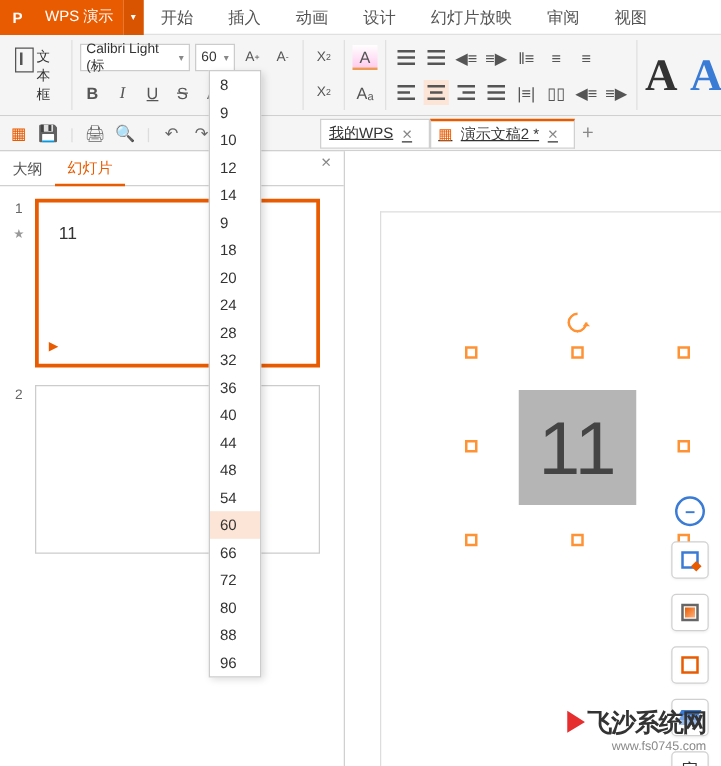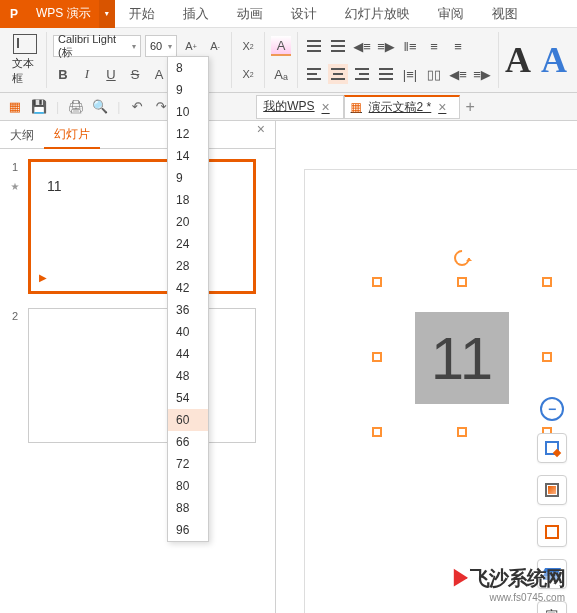--- a/index.html
+++ b/index.html
@@ -8,21 +8,21 @@
     .titlebar { height: 28px; background: #fff; border-bottom: 1px solid #e0e0e0; display: flex; align-items: center; }
     .app-logo { width: 28px; height: 28px; background: #e95b00; display: flex; align-items: center; justify-content: center; color: #fff; font-weight: bold; }
     .app-title { background: #e95b00; color: #fff; padding: 0 8px; height: 28px; display: flex; align-items: center; font-size: 12px; }
     .dropdown-arrow { background: #d85400; color: #fff; width: 16px; height: 28px; display: flex; align-items: center; justify-content: center; font-size: 8px; }
     .menu-tabs { display: flex; height: 36px; }
     .menu-tab { padding: 0 14px; display: flex; align-items: center; color: #555; font-size: 13px; cursor: pointer; }
     
     .ribbon { height: 65px; background: #f5f5f5; border-bottom: 1px solid #d0d0d0; display: flex; padding: 4px; }
     .ribbon-group { display: flex; flex-direction: column; padding: 0 6px; border-right: 1px solid #e0e0e0; }
     .ribbon-row { display: flex; align-items: center; gap: 4px; height: 28px; }
-    .textbox-btn { display: flex; flex-direction: column; align-items: center; font-size: 11px; gap: 2px; padding: 2px; }
+    .textbox-btn { display: flex; flex-direction: row; align-items: flex-start; font-size: 11px; gap: 2px; padding: 2px; }
     .textbox-icon-box { width: 24px; height: 20px; border: 1.5px solid #555; position: relative; }
     .textbox-icon-box::after { content: ''; position: absolute; left: 3px; top: 3px; width: 2px; height: 10px; background: #555; }
     .font-select { height: 22px; border: 1px solid #ccc; padding: 0 4px; font-size: 11px; display: flex; align-items: center; background: #fff; width: 88px; justify-content: space-between; }
     .size-select { height: 22px; border: 1px solid #ccc; padding: 0 4px; font-size: 11px; display: flex; align-items: center; background: #fff; width: 32px; justify-content: space-between; }
     .ribbon-btn { width: 20px; height: 20px; display: flex; align-items: center; justify-content: center; color: #555; font-size: 13px; }
     .bold { font-weight: bold; }
     .italic { font-style: italic; font-family: serif; }
     .underline { text-decoration: underline; }
     .strike { text-decoration: line-through; }
     .font-color { color: #c00; position: relative; font-weight: bold; }
@@ -322,21 +322,21 @@
     <div class="size-opt">8</div>
     <div class="size-opt">9</div>
     <div class="size-opt">10</div>
     <div class="size-opt">12</div>
     <div class="size-opt">14</div>
     <div class="size-opt">9</div>
     <div class="size-opt">18</div>
     <div class="size-opt">20</div>
     <div class="size-opt">24</div>
     <div class="size-opt">28</div>
-    <div class="size-opt">42</div>
+    <div class="size-opt">32</div>
     <div class="size-opt">36</div>
     <div class="size-opt">40</div>
     <div class="size-opt">44</div>
     <div class="size-opt">48</div>
     <div class="size-opt">54</div>
     <div class="size-opt highlighted">60</div>
     <div class="size-opt">66</div>
     <div class="size-opt">72</div>
     <div class="size-opt">80</div>
     <div class="size-opt">88</div>

